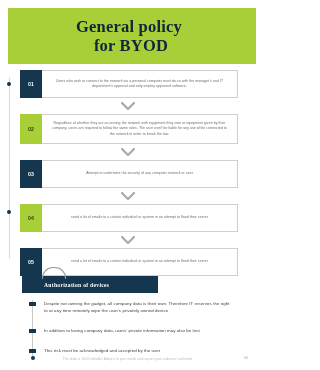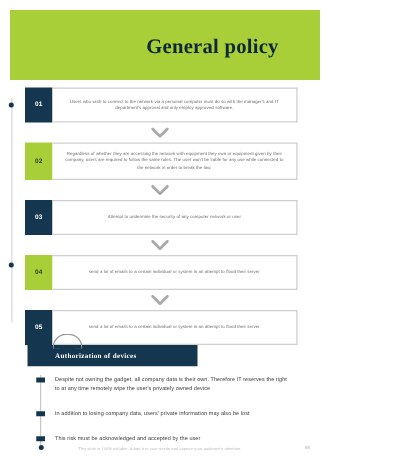--- a/index.html
+++ b/index.html
@@ -43,21 +43,20 @@
     flex-direction: column;
     align-items: center;
     justify-content: center;
     color: #10263b;
     font-family: "Liberation Serif", serif;
     font-weight: bold;
     font-size: 16.5px;
     line-height: 19px;
     letter-spacing: 0.2px;
     text-align: center;
-    margin-left: 41px;
   }
   .header-title .line1 { padding-right: 6px; }
   .header-title .line2 { padding-right: 2px; }
 
   
   .steps {
     position: absolute;
     left: 0;
     top: 70px;
     width: 256px;
@@ -232,20 +231,21 @@
   }
 </style>
 </head>
 <body>
 
 <div class="slide">
 
   <div class="header-band"></div>
   <div class="header-title">
     <div class="line1">General policy</div>
+    <div class="line2">for BYOD</div>
   </div>
 
   <div class="rail"></div>
   <div class="rail-dot" style="top:82px;"></div>
   <div class="rail-dot" style="top:210px;"></div>
 
   <div class="steps">
 
     <div class="step-row">
       <div class="step-badge navy">01</div>

